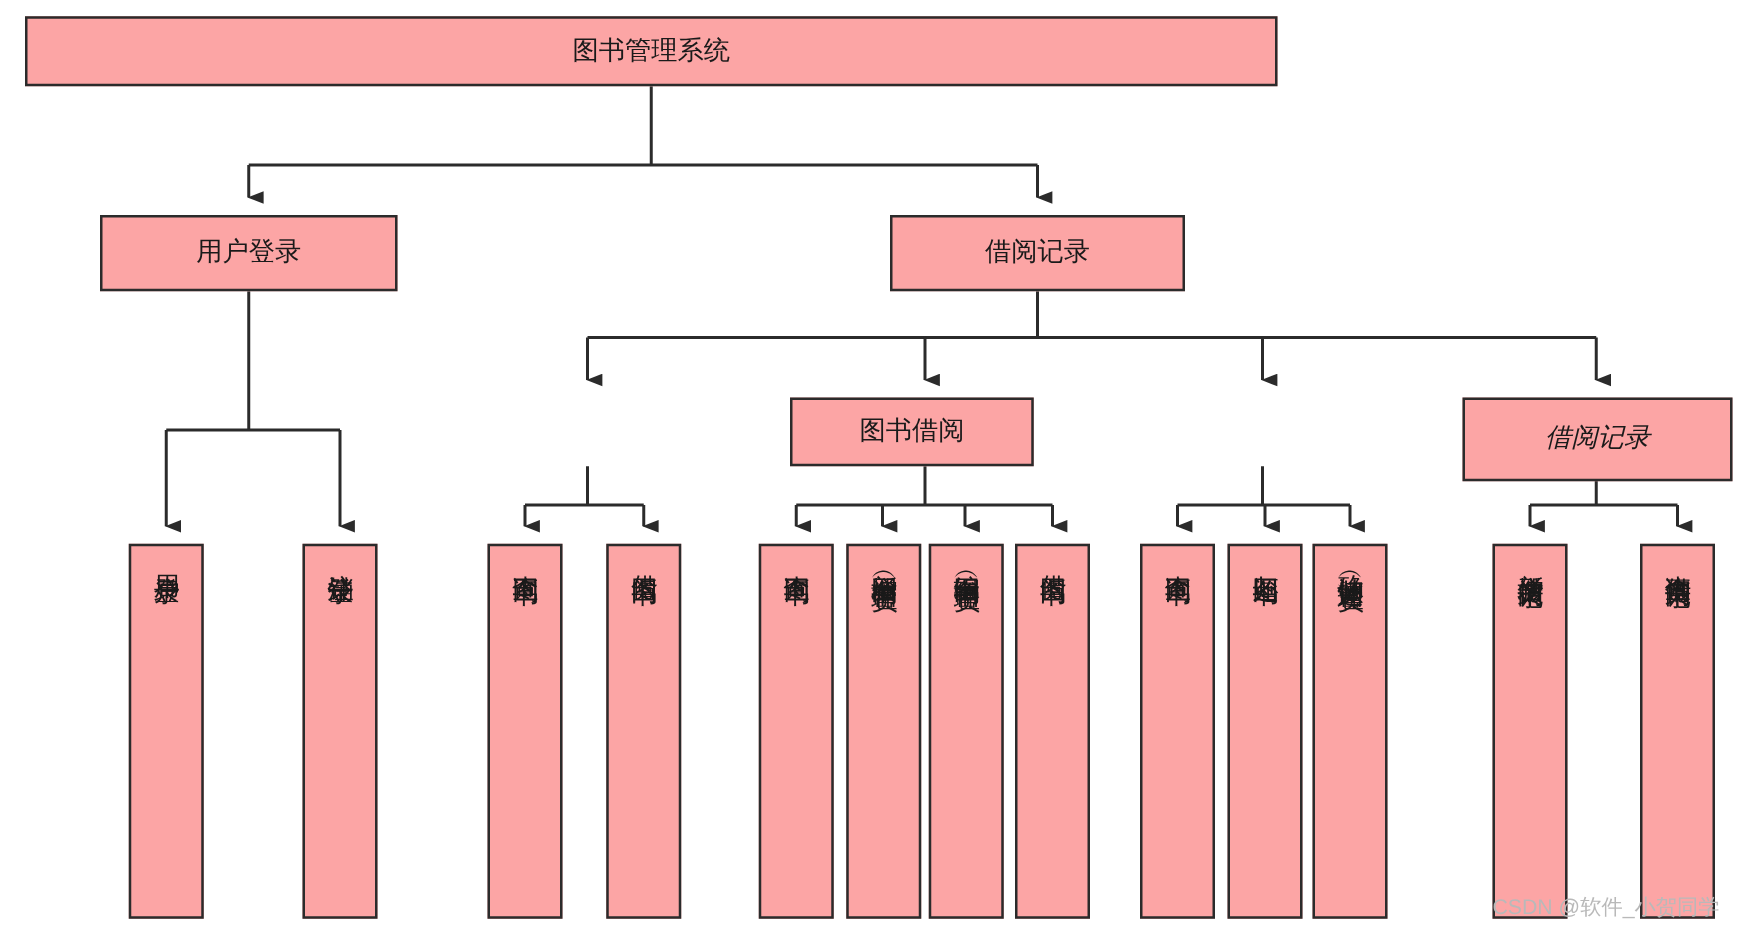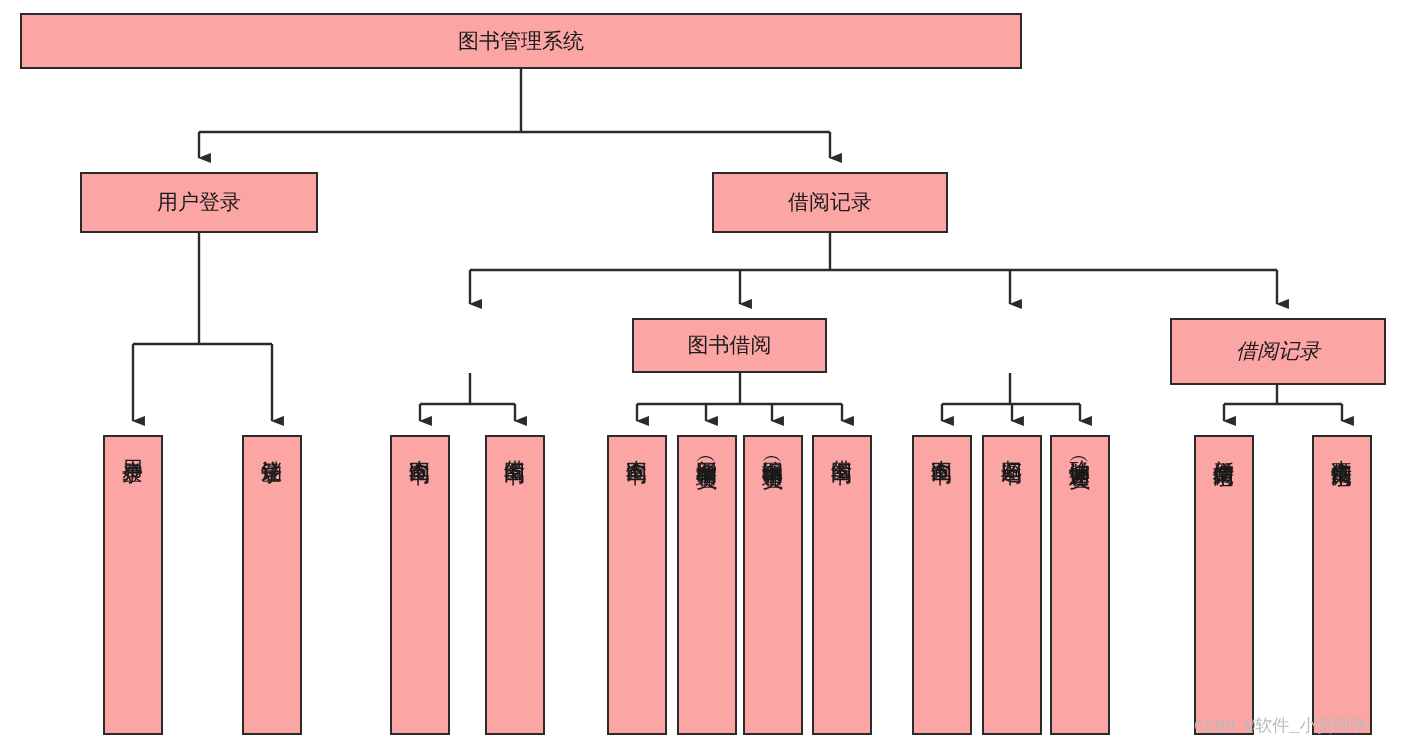--- a/index.html
+++ b/index.html
@@ -172,15 +172,15 @@
     <span class="label">确认归还（管理员）</span>
   </div>
 
   <div class="node vert" style="left:1194px; top:435px; width:60px; height:300px;">
     <span class="label">新增借阅记录</span>
   </div>
   <div class="node vert" style="left:1312px; top:435px; width:60px; height:300px;">
     <span class="label">查询借阅记录</span>
   </div>
 
-  <div class="watermark" style="left:1194px; top:714px;font-family:Liberation Mono, monospace;">CSDN @软件_小贺同学</div>
+  <div class="watermark" style="left:1194px; top:714px;">CSDN @软件_小贺同学</div>
 
 </div>
 
 </body></html>

